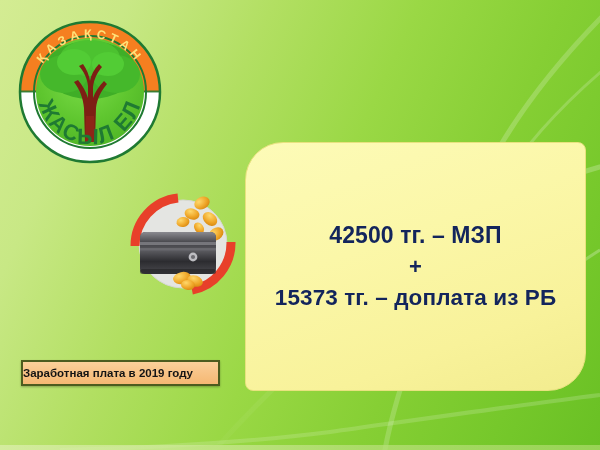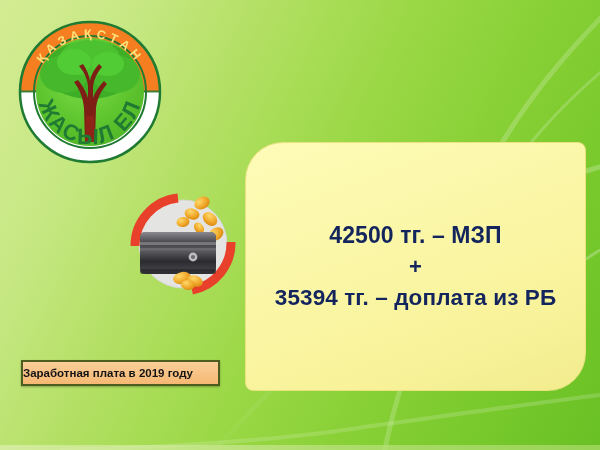--- a/index.html
+++ b/index.html
@@ -202,21 +202,21 @@
         <ellipse cx="69" cy="95" rx="8" ry="5.5" fill="url(#coinG)" transform="rotate(20 69 95)"></ellipse>
         <ellipse cx="62" cy="99" rx="7" ry="5" fill="url(#coinG)" transform="rotate(5 62 99)"></ellipse>
       </g>
     </svg>
   </div>
 
   <div id="panel">
     <div id="panel-text">
       <span class="ln ln-1">42500 тг. – МЗП</span>
       <span class="ln ln-plus">+</span>
-      <span class="ln ln-3">35394 тг. – доплата из РБ</span>
+      <span class="ln ln-3">15373 тг. – доплата из РБ</span>
     </div>
   </div>
 
   <div id="caption">
     <span id="caption-label">Заработная плата в 2019 году</span>
   </div>
 
   <div id="bottom-strip"></div>
 </div>
 

